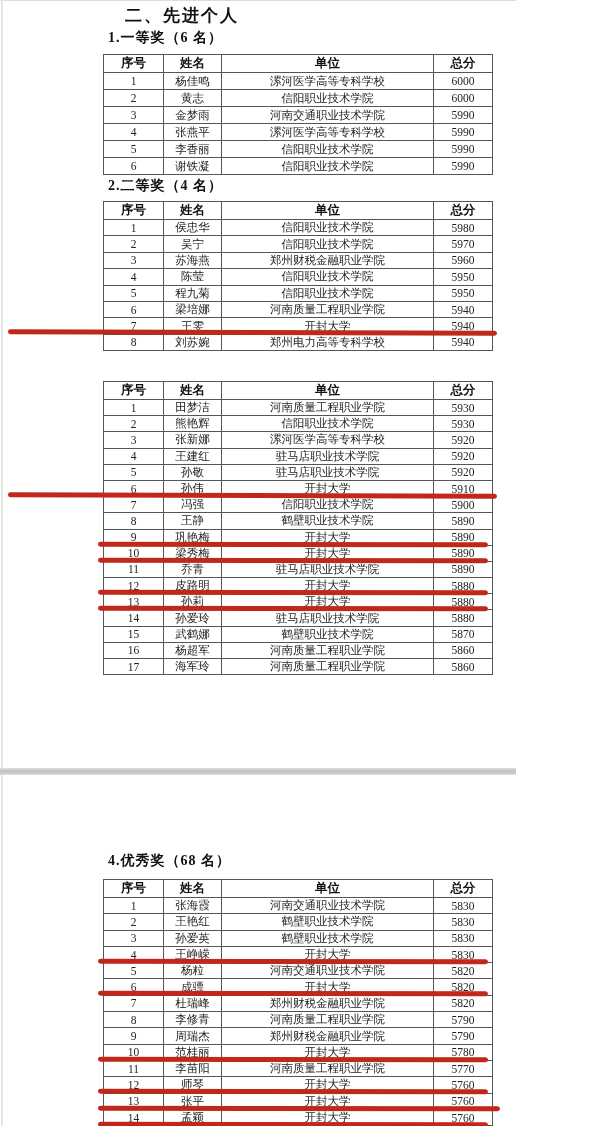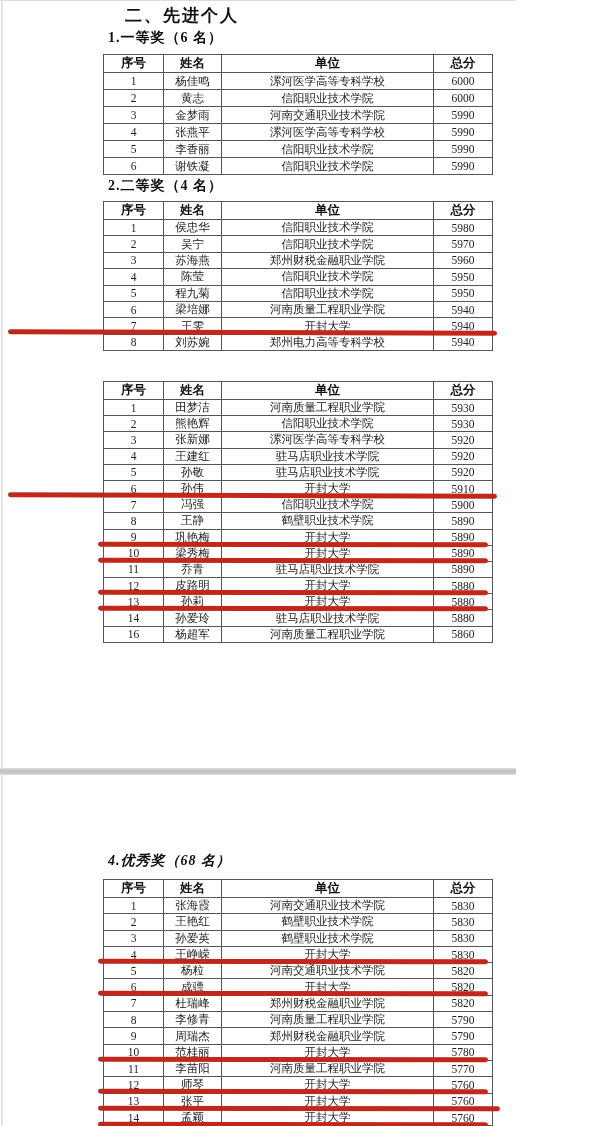--- a/index.html
+++ b/index.html
@@ -42,21 +42,21 @@
     left: 108px;
     font-size: 14px;
     font-weight: bold;
     letter-spacing: 1px;
     color: #111;
     white-space: nowrap;
   }
   #h1 { top: 29px; }
   #h2 { top: 177px; }
   #h3 { top: 358px; }
-  #h4 { top: 852px; font-style: italic; }
+  #h4 { top: 852px; }
 
   .award-table-wrap {
     position: absolute;
     left: 103px;
     width: 389px;
   }
   #t1 { top: 54px; }
   #t2 { top: 201px; }
   #t3 { top: 381px; }
   #t4 { top: 879px; }
@@ -344,22 +344,34 @@
             <td>开封大学</td>
             <td>5880</td>
           </tr>
           <tr>
             <td>14</td>
             <td>孙爱玲</td>
             <td>驻马店职业技术学院</td>
             <td>5880</td>
           </tr>
           <tr>
+            <td>15</td>
+            <td>武鹤娜</td>
+            <td>鹤壁职业技术学院</td>
+            <td>5870</td>
+          </tr>
+          <tr>
             <td>16</td>
             <td>杨超军</td>
+            <td>河南质量工程职业学院</td>
+            <td>5860</td>
+          </tr>
+          <tr>
+            <td>17</td>
+            <td>海军玲</td>
             <td>河南质量工程职业学院</td>
             <td>5860</td>
           </tr>
         </tbody>
       </table>
       <div class="red-line long" style="top: 112px;"></div>
       <div class="red-line short" style="top: 161px;"></div>
       <div class="red-line short" style="top: 177px;"></div>
       <div class="red-line short" style="top: 209px;"></div>
       <div class="red-line short" style="top: 225px;"></div>

